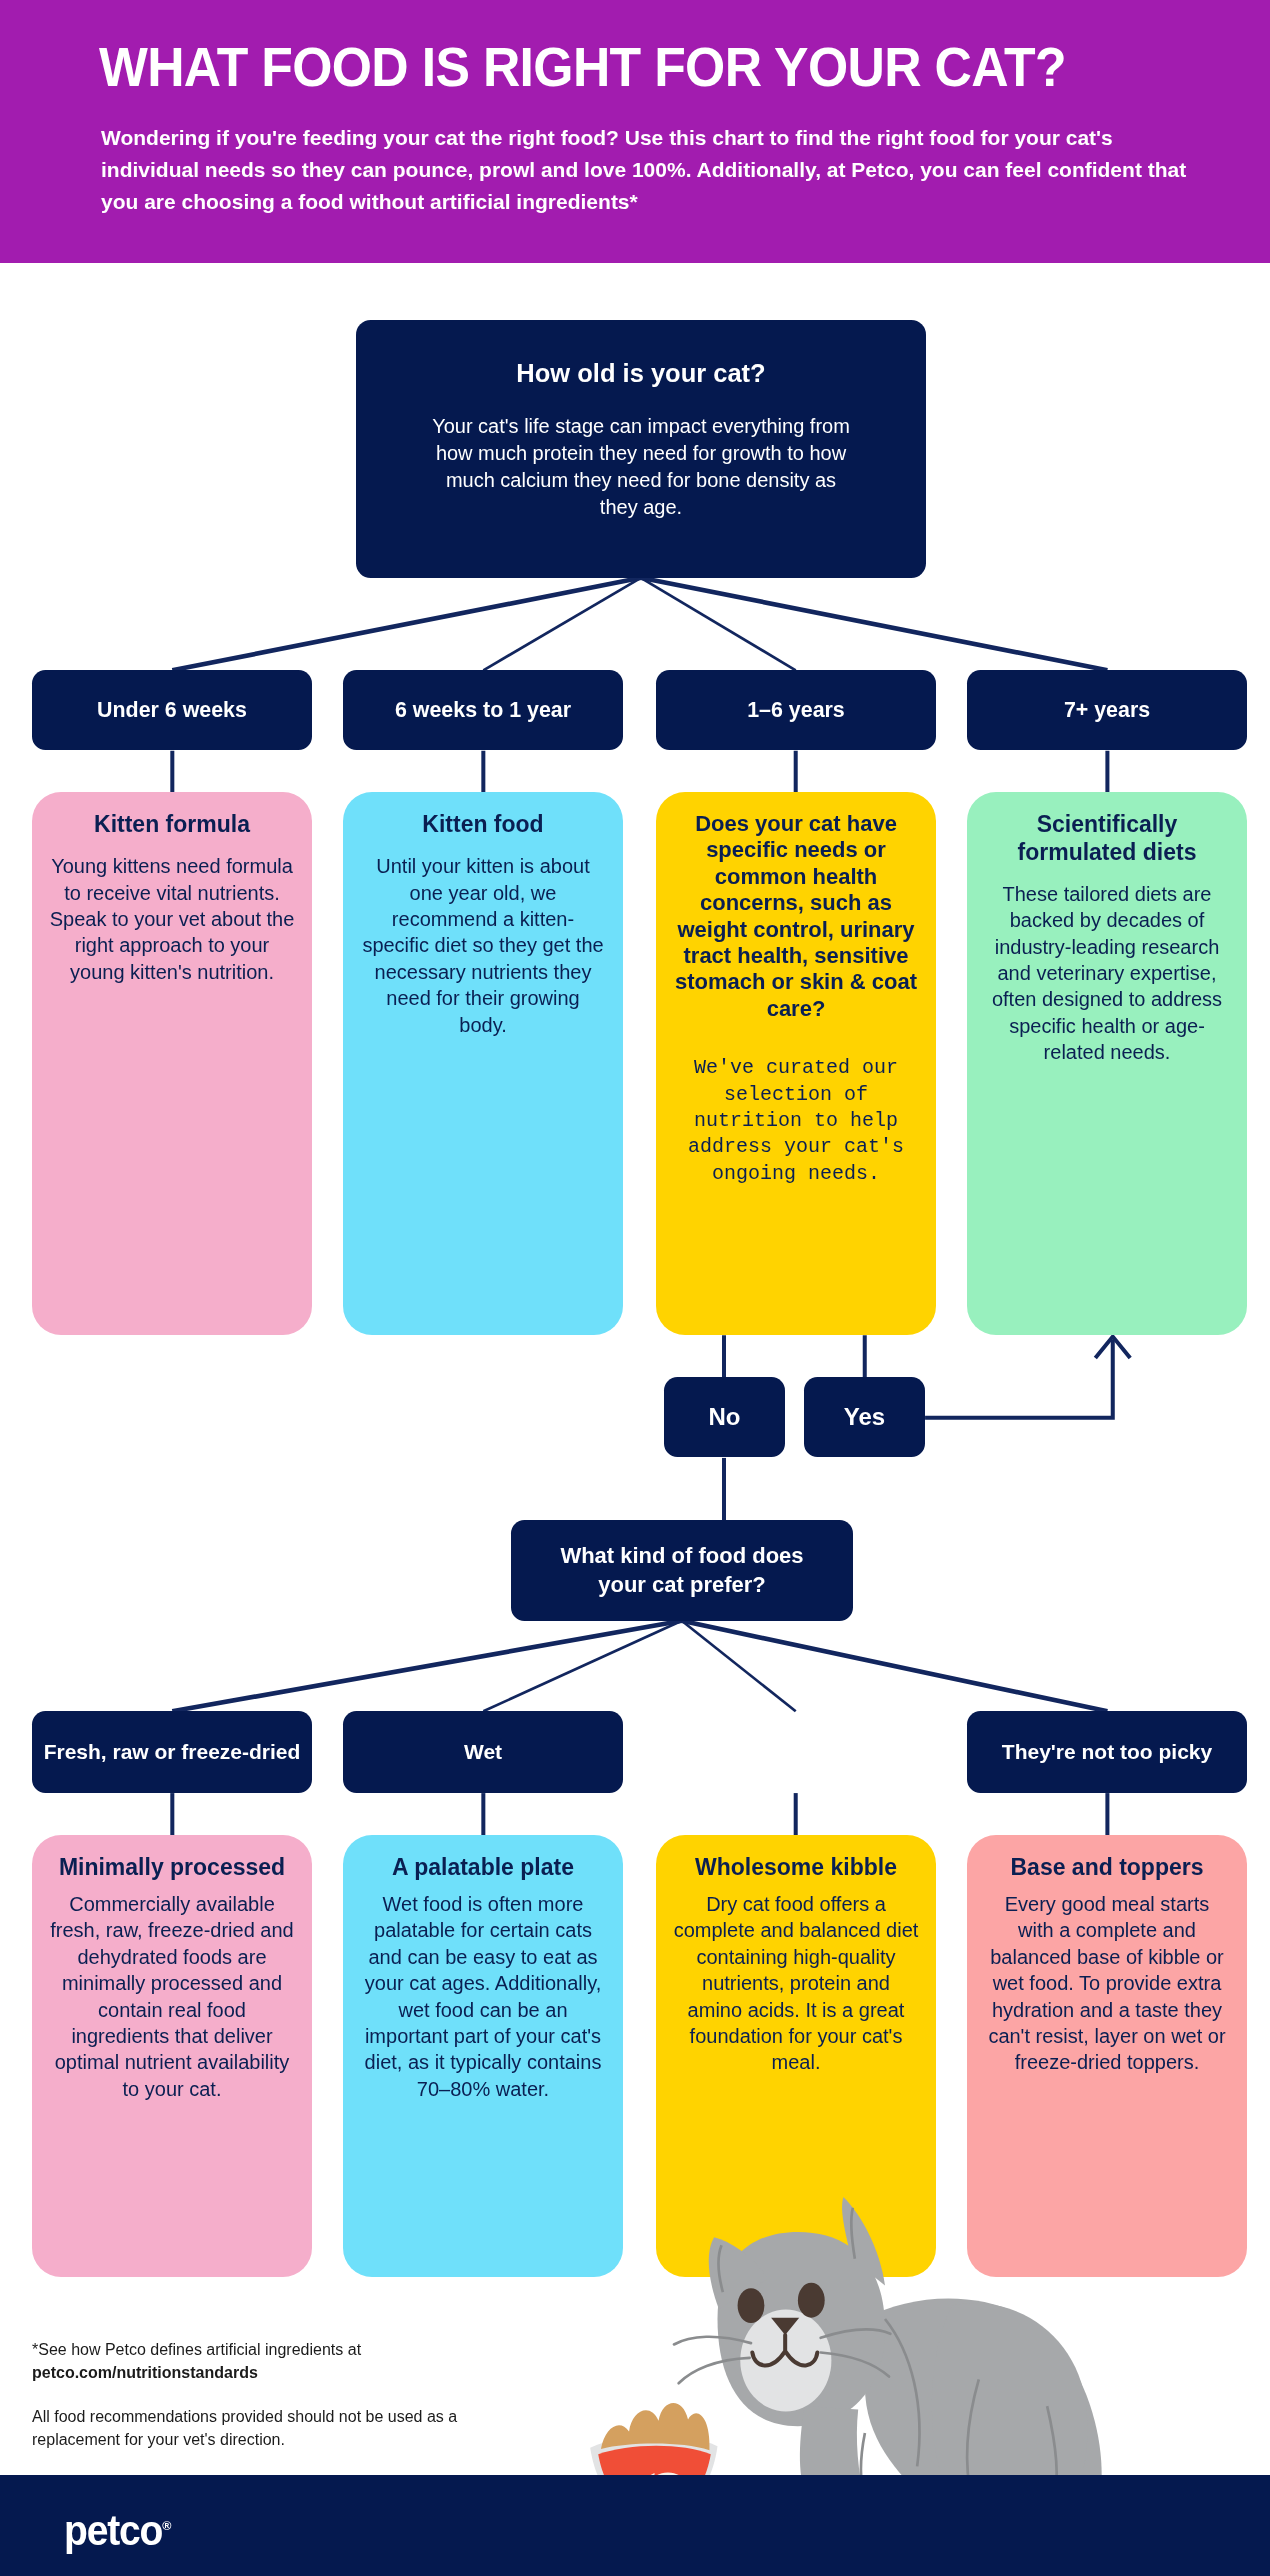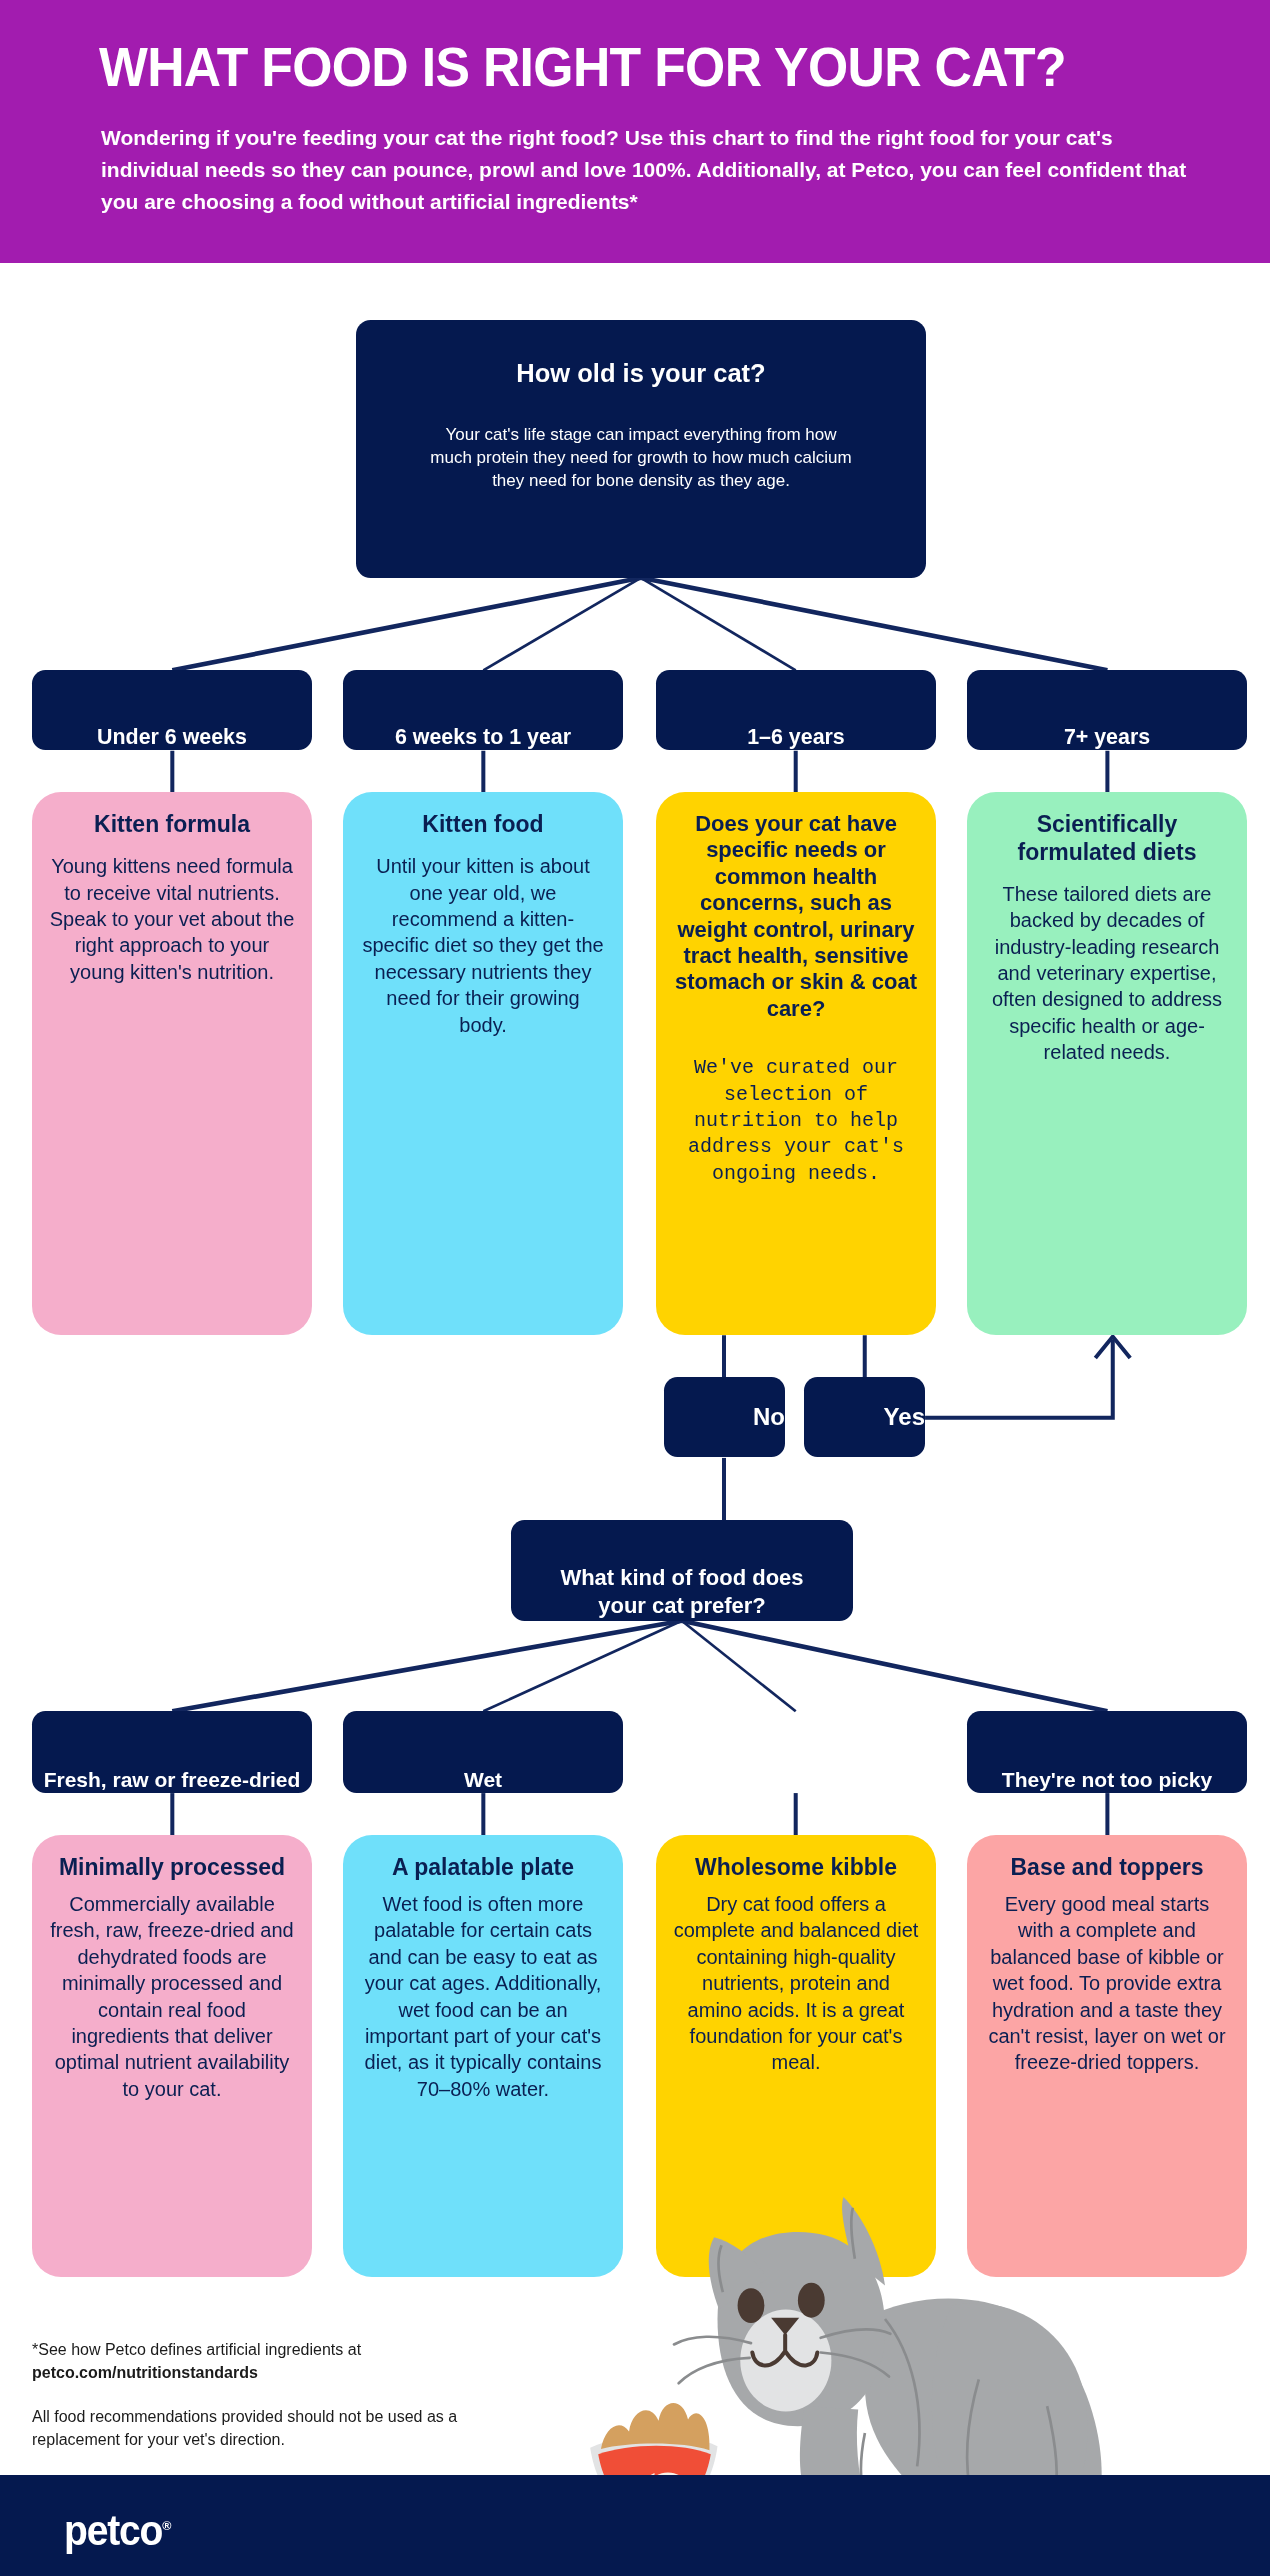--- a/index.html
+++ b/index.html
@@ -32,36 +32,36 @@
     color:#ffffff;
     font-size:21px;
     line-height:1.52;
     font-weight:700;
   }
 
   
   .navy-box{
     position:absolute;background:#05194F;border-radius:14.7px;
     color:#ffffff;box-sizing:border-box;
-    display:flex;align-items:center;justify-content:flex-end;
+    display:flex;align-items:center;justify-content:center;
     text-align:center;
   }
   .navy-box .bx-title{
     font-weight:bold;font-size:23px;line-height:1.22;
   }
   .navy-box .bx-body{
     font-weight:400;font-size:20px;line-height:1.34;
   }
 
   .q-top{
     left:356px;top:320px;width:570px;height:258px;
     flex-direction:column;padding:23px 74px;justify-content:flex-start;
   }
   .q-top .bx-title{font-size:25.5px;margin-top:14.7px;}
-  .q-top .bx-body{margin-top:34px;font-size:17px;line-height:1.36;}
+  .q-top .bx-body{margin-top:24px;font-size:20px;line-height:1.36;}
 
   .age-box{
     top:670px;height:80px;flex-direction:column;
     border-radius:13.4px;
   }
   .age-box .bx-title{font-size:21.4px;}
   .age-0{left:32px;width:280px;}
   .age-1{left:343px;width:280px;}
   .age-2{left:656px;width:280px;}
   .age-3{left:967px;width:280px;}

